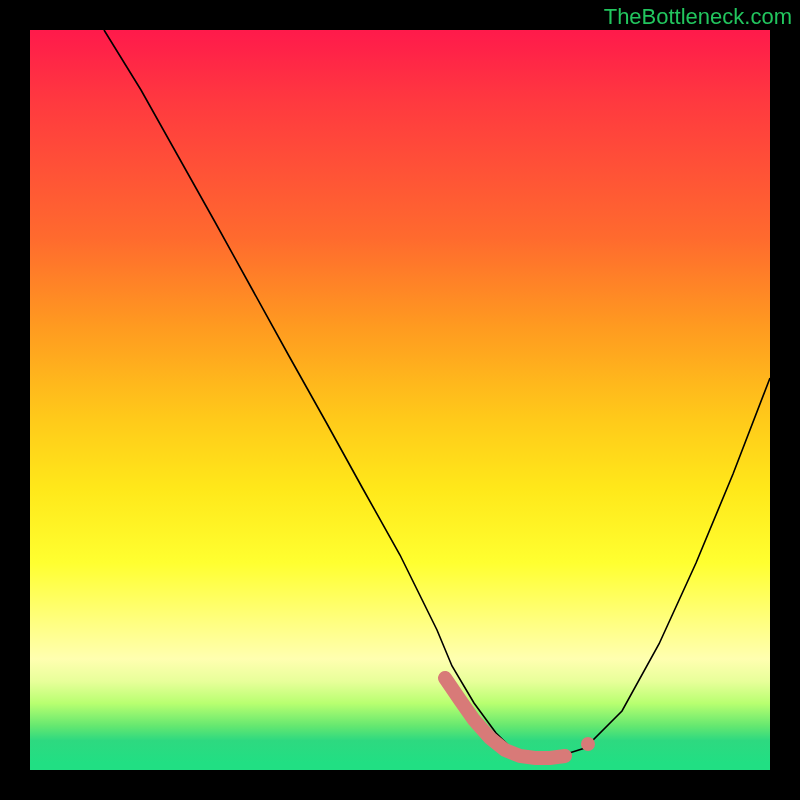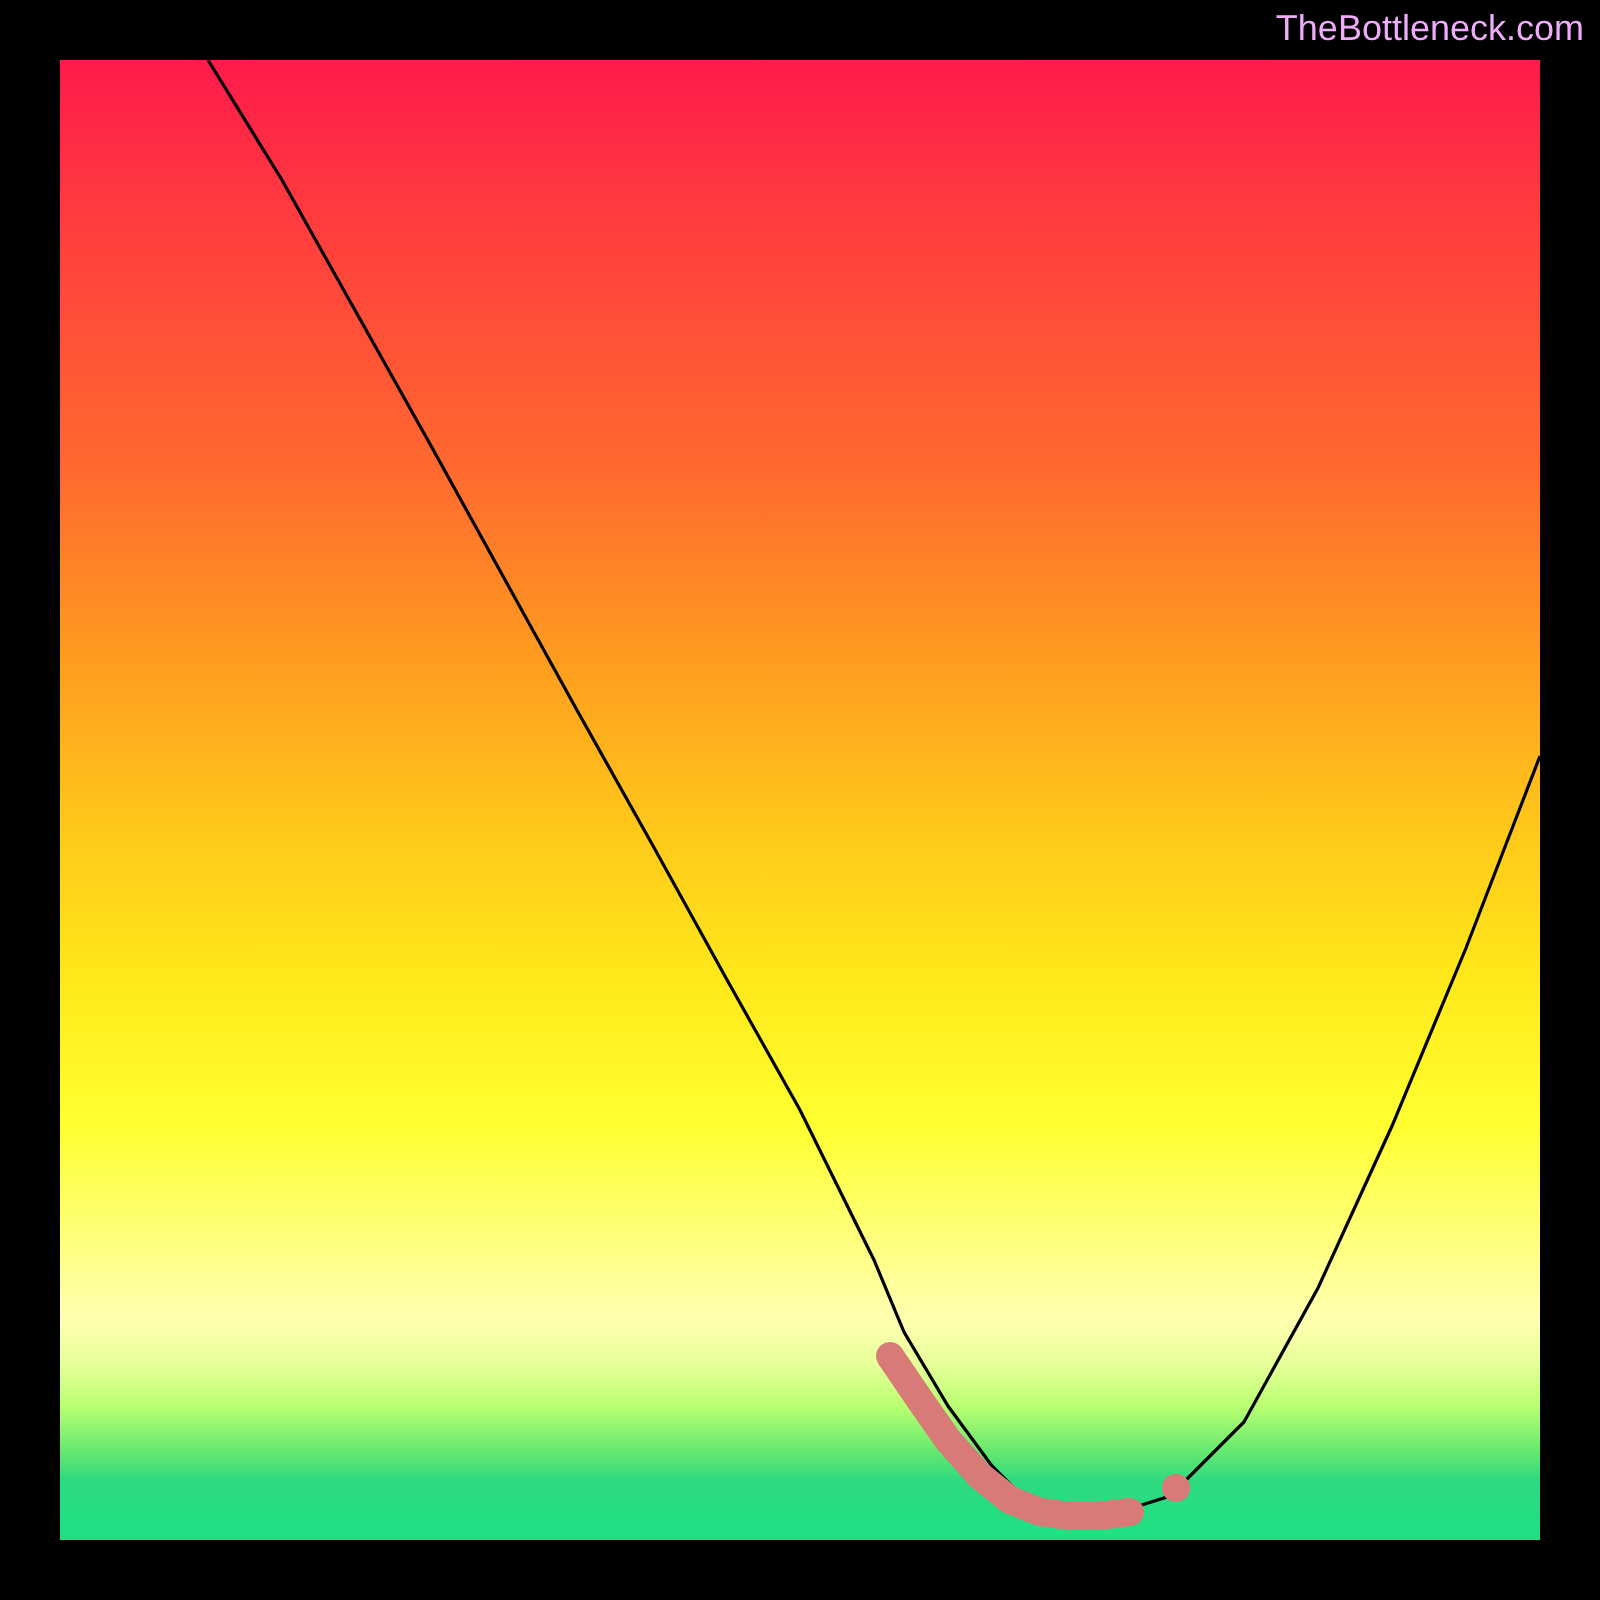--- a/index.html
+++ b/index.html
@@ -39,22 +39,22 @@
       #66e870 94%,
       #2ed980 96%,
       #21df83 99%,
       #21df83 100%
     );
   }
   .watermark {
     position: absolute;
     top: 4px;
     right: 8px;
-    color: #f0abfc;
-    font-size: 18px;
+    color: #22c55e;
+    font-size: 22px;
     user-select: none;
   }
   svg.curve {
     position: absolute;
     left: 0;
     top: 0;
     width: 740px;
     height: 740px;
     overflow: visible;
   }

